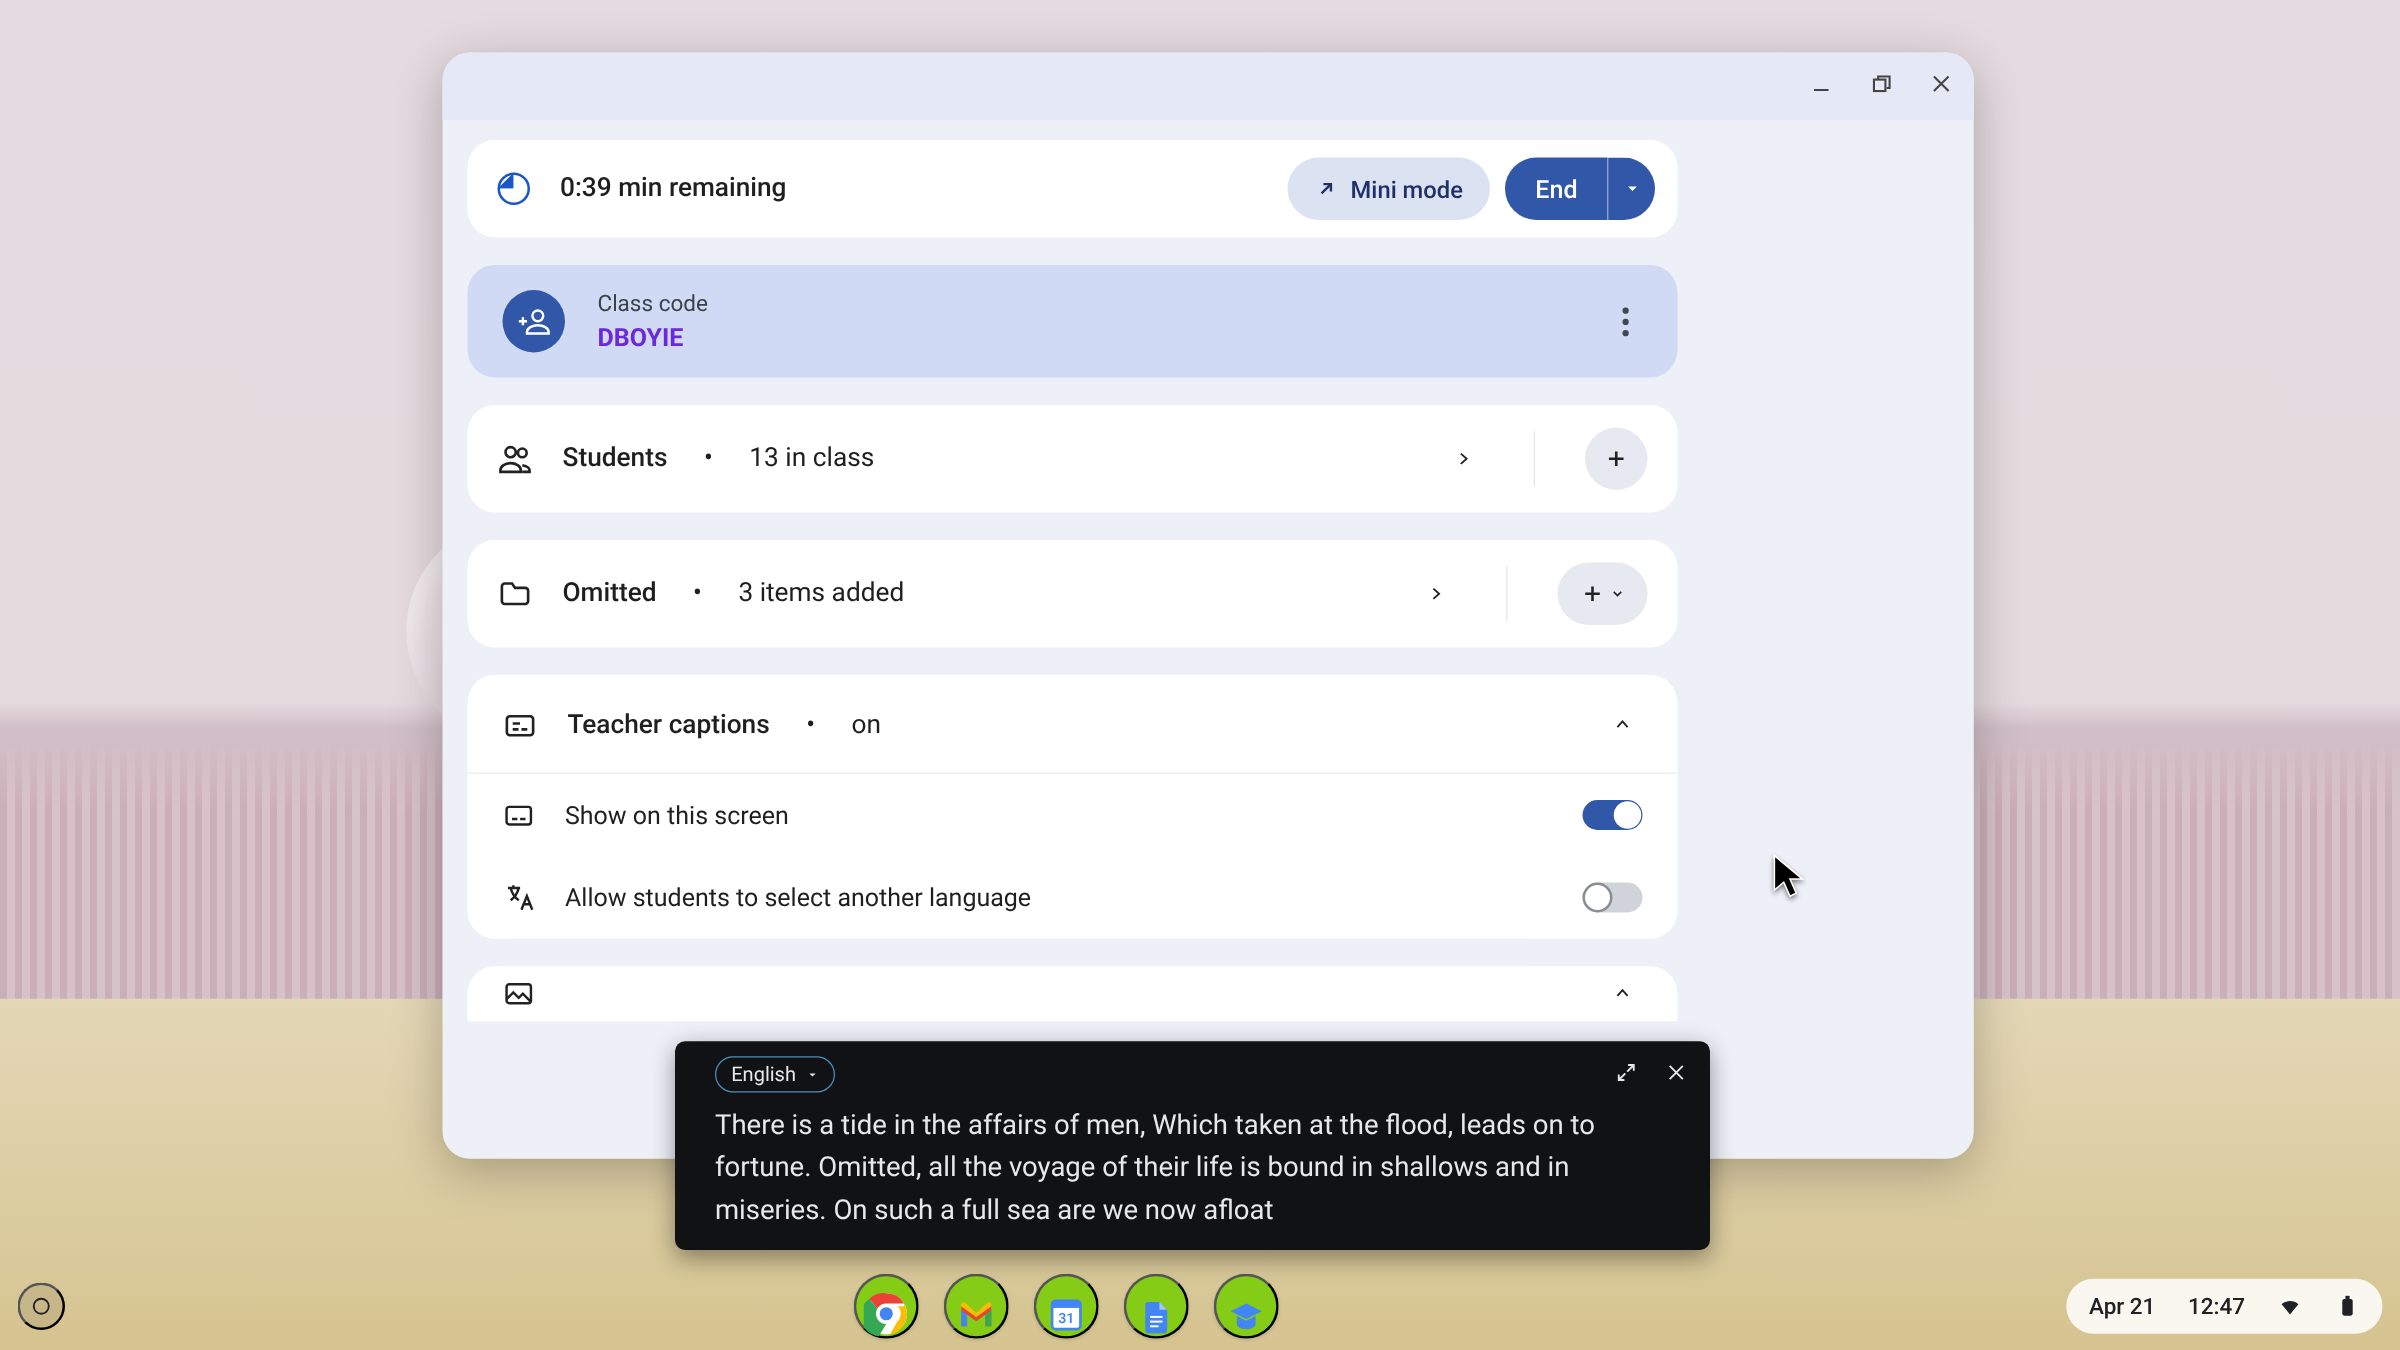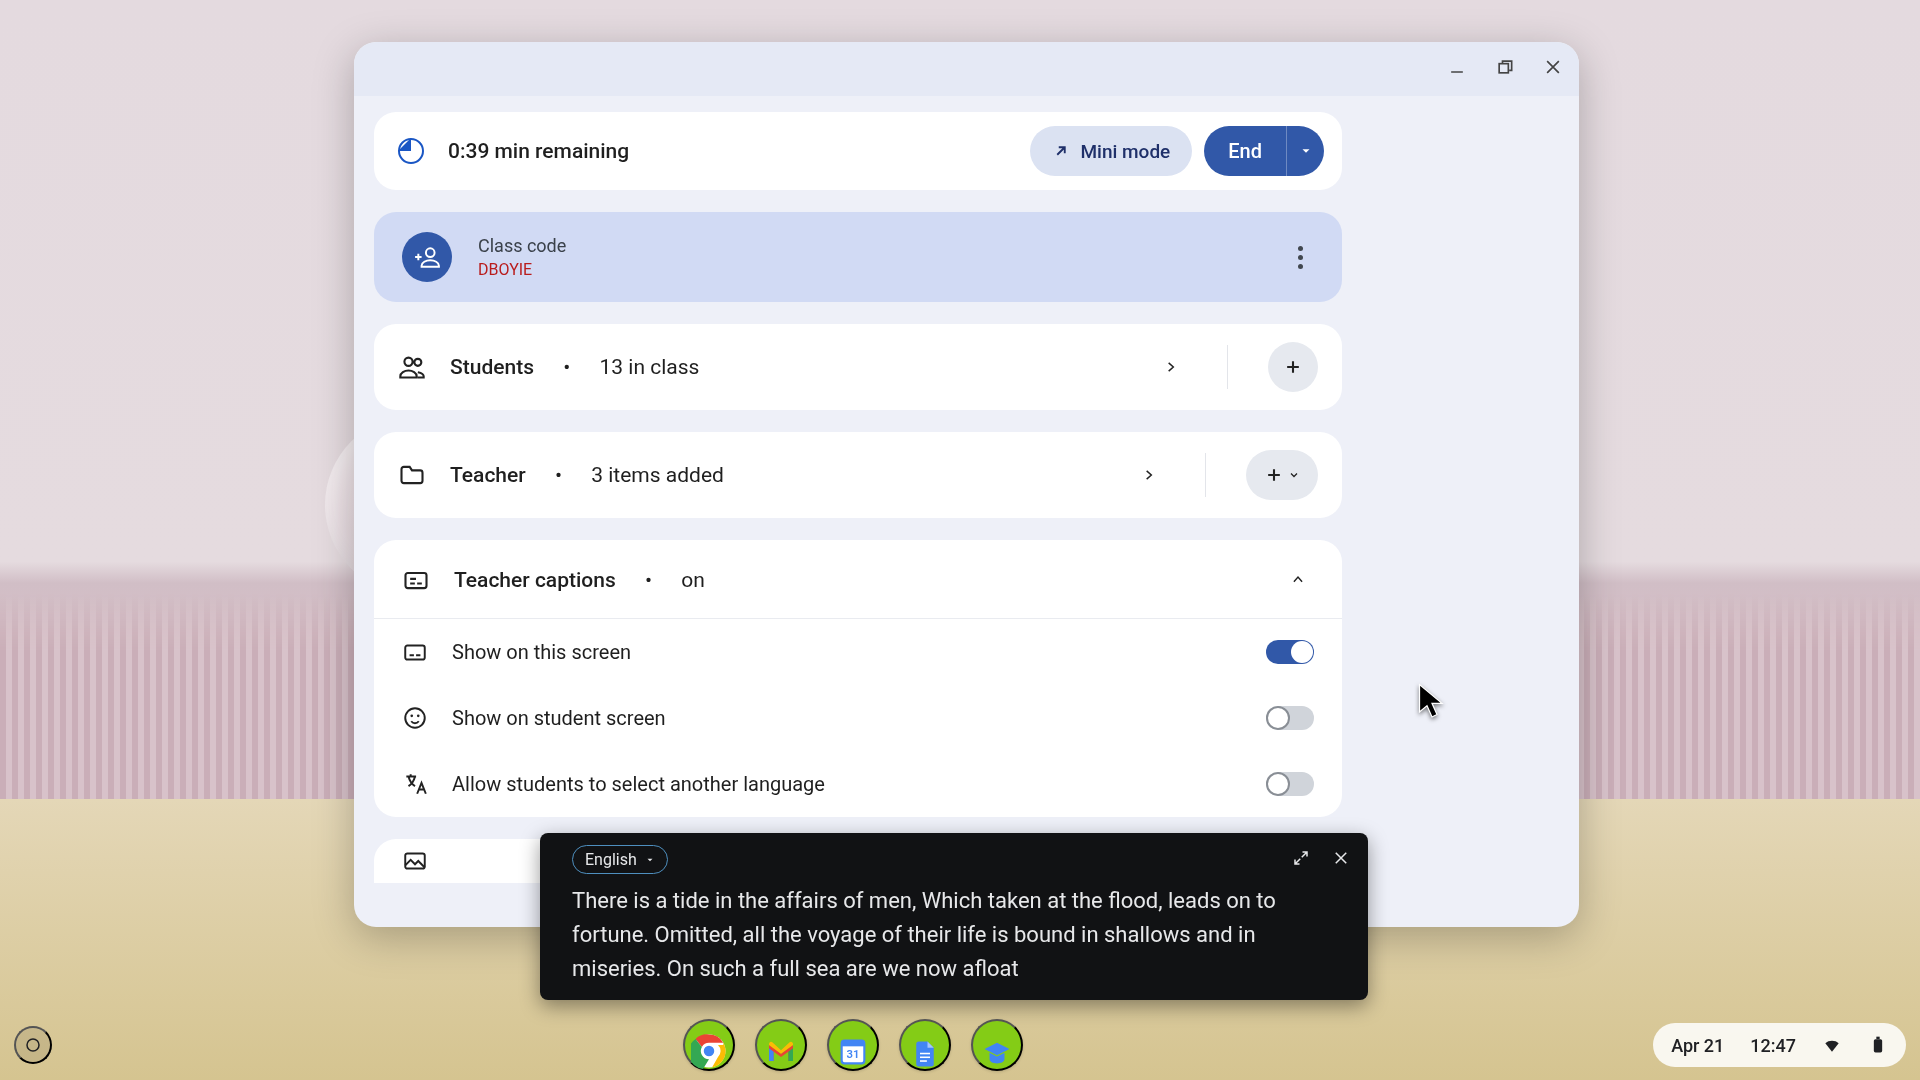--- a/index.html
+++ b/index.html
@@ -51,21 +51,21 @@
   .end-group{display:flex;height:50px}
   .end-btn{background:#3158a8;color:#fff;border:none;font-size:20px;font-weight:500;border-radius:26px 0 0 26px;padding:0 24px;cursor:pointer}
   .end-drop{background:#3158a8;border:none;border-left:1px solid rgba(255,255,255,.3);width:38px;border-radius:0 26px 26px 0;display:flex;align-items:center;justify-content:center;cursor:pointer}
   .end-drop svg{width:14px;height:14px;fill:#fff}
 
   
   .class-card{background:#d1daf4!important;display:flex;align-items:center;padding:20px 28px;gap:26px;position:relative}
   .class-icon{width:50px;height:50px;border-radius:50%;background:#3158a8;display:flex;align-items:center;justify-content:center;flex-shrink:0}
   .class-icon svg{width:26px;height:26px;fill:#fff}
   .class-text .lbl{font-size:18px;color:#3a414a;margin-bottom:4px}
-  .class-text .val{font-size:16px;font-weight:400;color:#b91c1c}
+  .class-text .val{font-size:20px;font-weight:700;color:#6d28d9}
   .more{position:absolute;right:22px;top:50%;transform:translateY(-50%);width:40px;height:44px;display:flex;flex-direction:column;align-items:center;justify-content:center;gap:4px;cursor:pointer;border:none;background:transparent}
   .more span{width:5px;height:5px;border-radius:50%;background:#41474f}
 
   
   .row-card{display:flex;align-items:center;padding:18px 24px;gap:24px}
   .row-card .lead-ico{width:28px;height:28px;flex-shrink:0;fill:#222;stroke:#222}
   .row-title{font-size:21px;font-weight:500;color:#1f1f1f}
   .row-sub{font-size:21px;font-weight:400;color:#1f1f1f}
   .row-spacer{flex:1}
   .chev{width:32px;height:32px;display:flex;align-items:center;justify-content:center;cursor:pointer;background:transparent;border:none}
@@ -187,21 +187,21 @@
           <svg viewBox="0 0 24 24">
             <path d="M12 5v14M5 12h14"></path>
           </svg>
         </button>
     </div>
 
     <div class="card row-card">
       <svg class="lead-ico" viewBox="0 0 24 24">
           <path d="M3 7a2 2 0 012-2h5l2 3h7a2 2 0 012 2v7a2 2 0 01-2 2H5a2 2 0 01-2-2V7z" fill="none" stroke="#222" stroke-width="1.8"></path>
         </svg>
-      <span class="row-title">Teacher</span>
+      <span class="row-title">Omitted</span>
       <span class="row-sub">&nbsp;•&nbsp;</span>
       <span class="row-sub">3 items added</span>
       <div class="row-spacer"></div>
       <button class="chev">
           <svg viewBox="0 0 24 24">
             <path d="M8 5l8 7-8 7"></path>
           </svg>
         </button>
       <div class="vdiv"></div>
       <button class="circ-btn wide">
@@ -231,30 +231,20 @@
           </button>
       </div>
       <hr class="cap-sep">
       <div class="cap-row">
         <svg class="lead-ico" viewBox="0 0 24 24">
             <rect x="3" y="6" width="18" height="13" rx="2" fill="none" stroke="#222" stroke-width="1.8"></rect>
             <path d="M7 15h4M13 15h4" stroke="#222" stroke-width="1.8"></path>
           </svg>
         <span class="lbl">Show on this screen</span>
         <div class="tgl on"></div>
-      </div>
-      <div class="cap-row">
-        <svg class="lead-ico" viewBox="0 0 24 24">
-            <circle cx="12" cy="12" r="9" fill="none" stroke="#222" stroke-width="1.8"></circle>
-            <circle cx="9" cy="10" r="1.2" fill="#222"></circle>
-            <circle cx="15" cy="10" r="1.2" fill="#222"></circle>
-            <path d="M8.5 15c1 1.2 2.2 1.8 3.5 1.8s2.5-.6 3.5-1.8" fill="none" stroke="#222" stroke-width="1.8"></path>
-          </svg>
-        <span class="lbl">Show on student screen</span>
-        <div class="tgl off"></div>
       </div>
       <div class="cap-row indent">
         <svg class="lead-ico" viewBox="0 0 24 24" style="margin-left:-40px">
             <path d="M4 5h9M8 3v2M6 5c1 4 3 7 6 9M12 5c-1 4-3 7-6 9M14 21l4-10 4 10M15.5 17h5" fill="none" stroke="#222" stroke-width="1.8"></path>
           </svg>
         <span class="lbl">Allow students to select another language</span>
         <div class="tgl off"></div>
       </div>
     </div>
 

